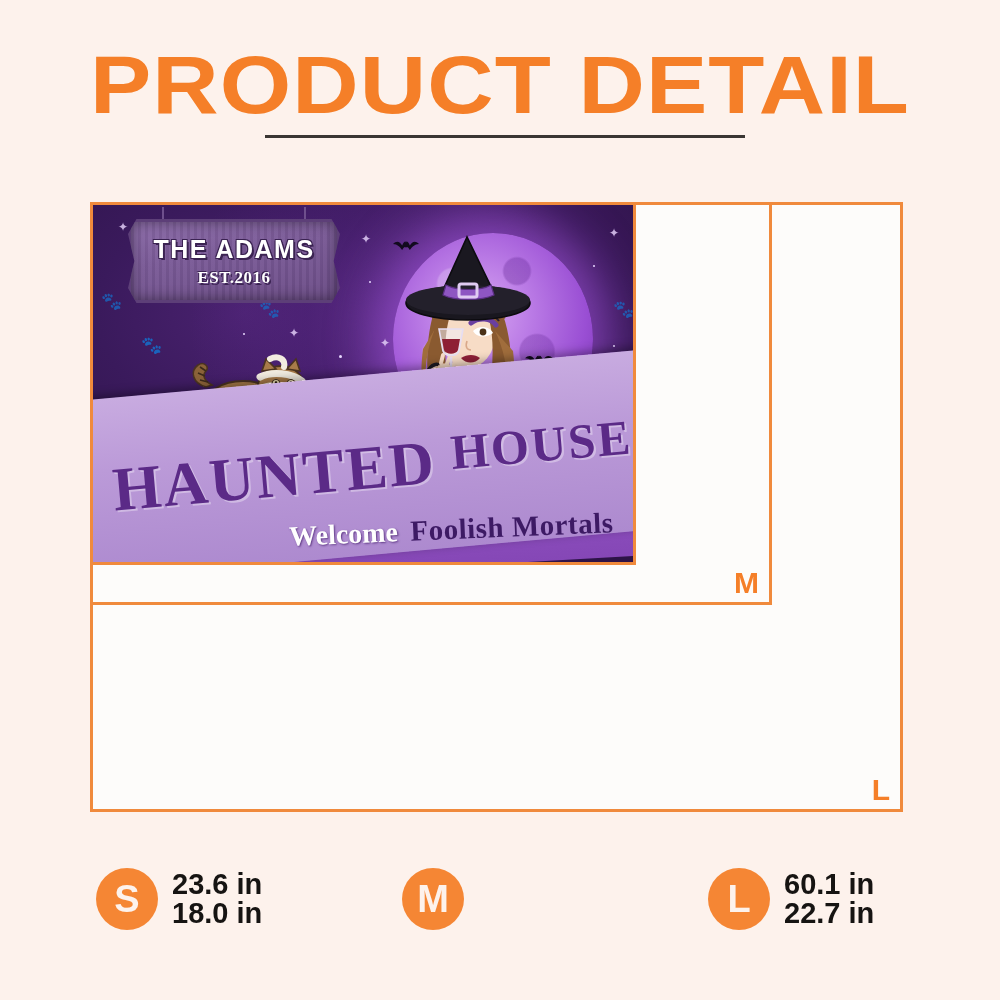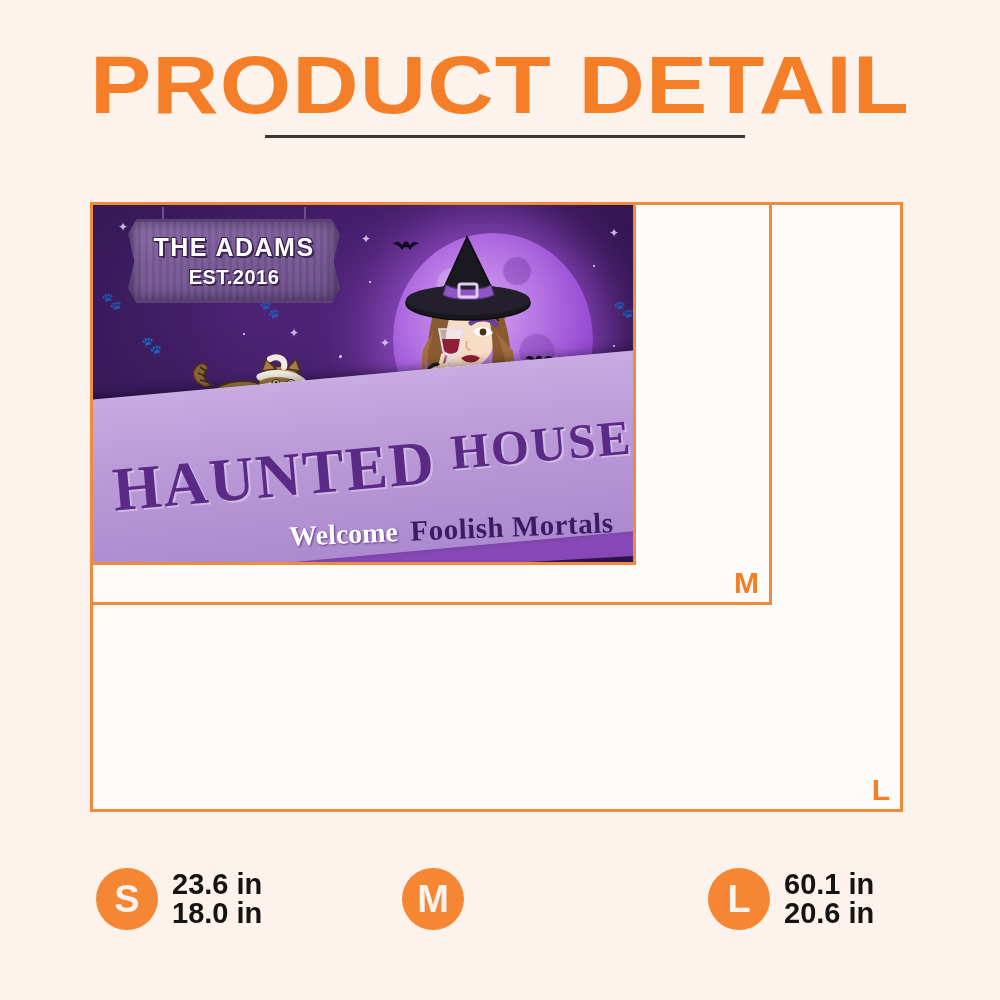--- a/index.html
+++ b/index.html
@@ -153,25 +153,26 @@
   .plaque-name {
     font-size: 25px;
     font-weight: bold;
     color: #ffffff;
     letter-spacing: 1.5px;
     text-shadow: 2px 2px 0 #3b2352, -1px -1px 0 #3b2352, 1px -1px 0 #3b2352, -1px 1px 0 #3b2352;
     white-space: nowrap;
   }
   .plaque-est {
     margin-top: 4px;
-    font-size: 20px;
+    font-size: 17px;
     font-weight: bold;
     color: #ffffff;
     letter-spacing: .5px;
     text-shadow: 1.5px 1.5px 0 #3b2352, -1px -1px 0 #3b2352;
+    font-family: Liberation Serif, serif;
   }
 
   
   .cat { position: absolute; left: 95px; top: 148px; width: 118px; height: 86px; }
 
   
   .witch { position: absolute; left: 270px; top: 18px; width: 210px; height: 300px; }
 
   
   .banner {
@@ -483,17 +484,17 @@
   </div>
 
   <div class="legend-item i1">
     <div class="legend-circle">M</div>
   </div>
 
   <div class="legend-item i2">
     <div class="legend-circle">L</div>
     <div class="legend-dims">
       <div>60.1 in</div>
-      <div>20.6 in</div>
+      <div>22.7 in</div>
     </div>
   </div>
 
 </div>
 
 </body></html>

